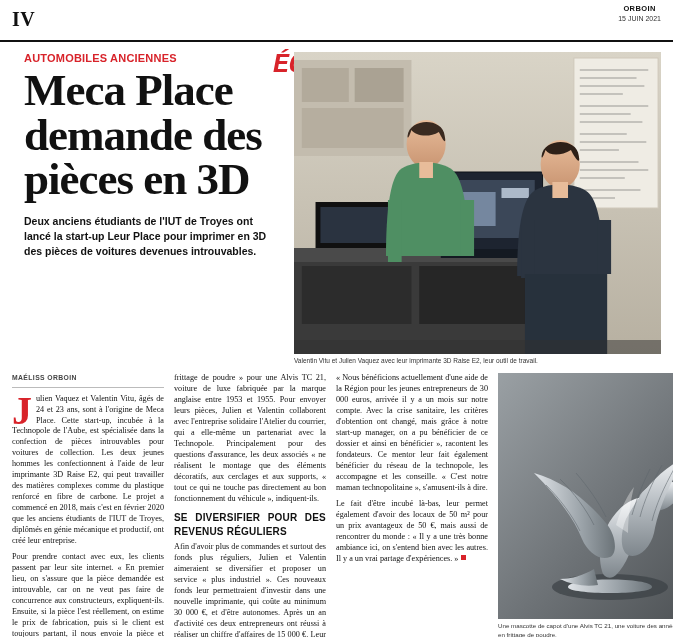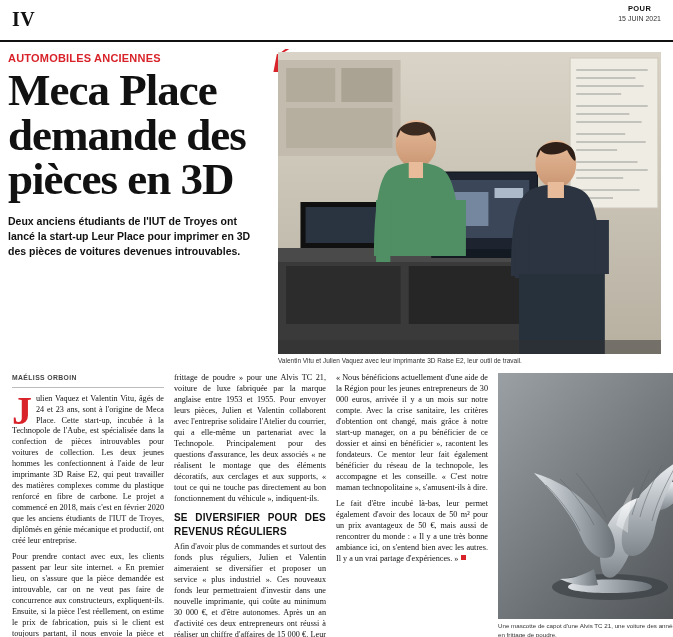--- a/index.html
+++ b/index.html
@@ -64,21 +64,21 @@
   }
   .date-block .date {
     font-size: 7px;
     color: #333;
     margin-top: 2px;
   }
 
   
   .top {
     position: relative;
-    padding: 10px 12px 0 8px;
+    padding: 10px 12px 0 24px;
     display: flex;
     gap: 12px;
   }
   .headline-col {
     width: 258px;
     flex: 0 0 258px;
   }
   .kicker {
     color: #d8232a;
     font-family: "Liberation Sans", sans-serif;
@@ -202,21 +202,21 @@
 </style>
 </head>
 <body>
 
 <div class="page">
 
   <div class="masthead">
     <div class="folio">IV</div>
     <div class="section-title">ÉCONOMIE</div>
     <div class="date-block">
-      <div class="day">POUR</div>
+      <div class="day">ORBOIN</div>
       <div class="date">15 JUIN 2021</div>
     </div>
   </div>
 
   <div class="top">
 
     <div class="headline-col">
       <div class="kicker">AUTOMOBILES ANCIENNES</div>
       <h1 class="headline">Meca Place demande des pièces en 3D</h1>
       <div class="standfirst">Deux anciens étudiants de l'IUT de Troyes ont lancé la start-up Leur Place pour imprimer en 3D des pièces de voitures devenues introuvables.</div>

